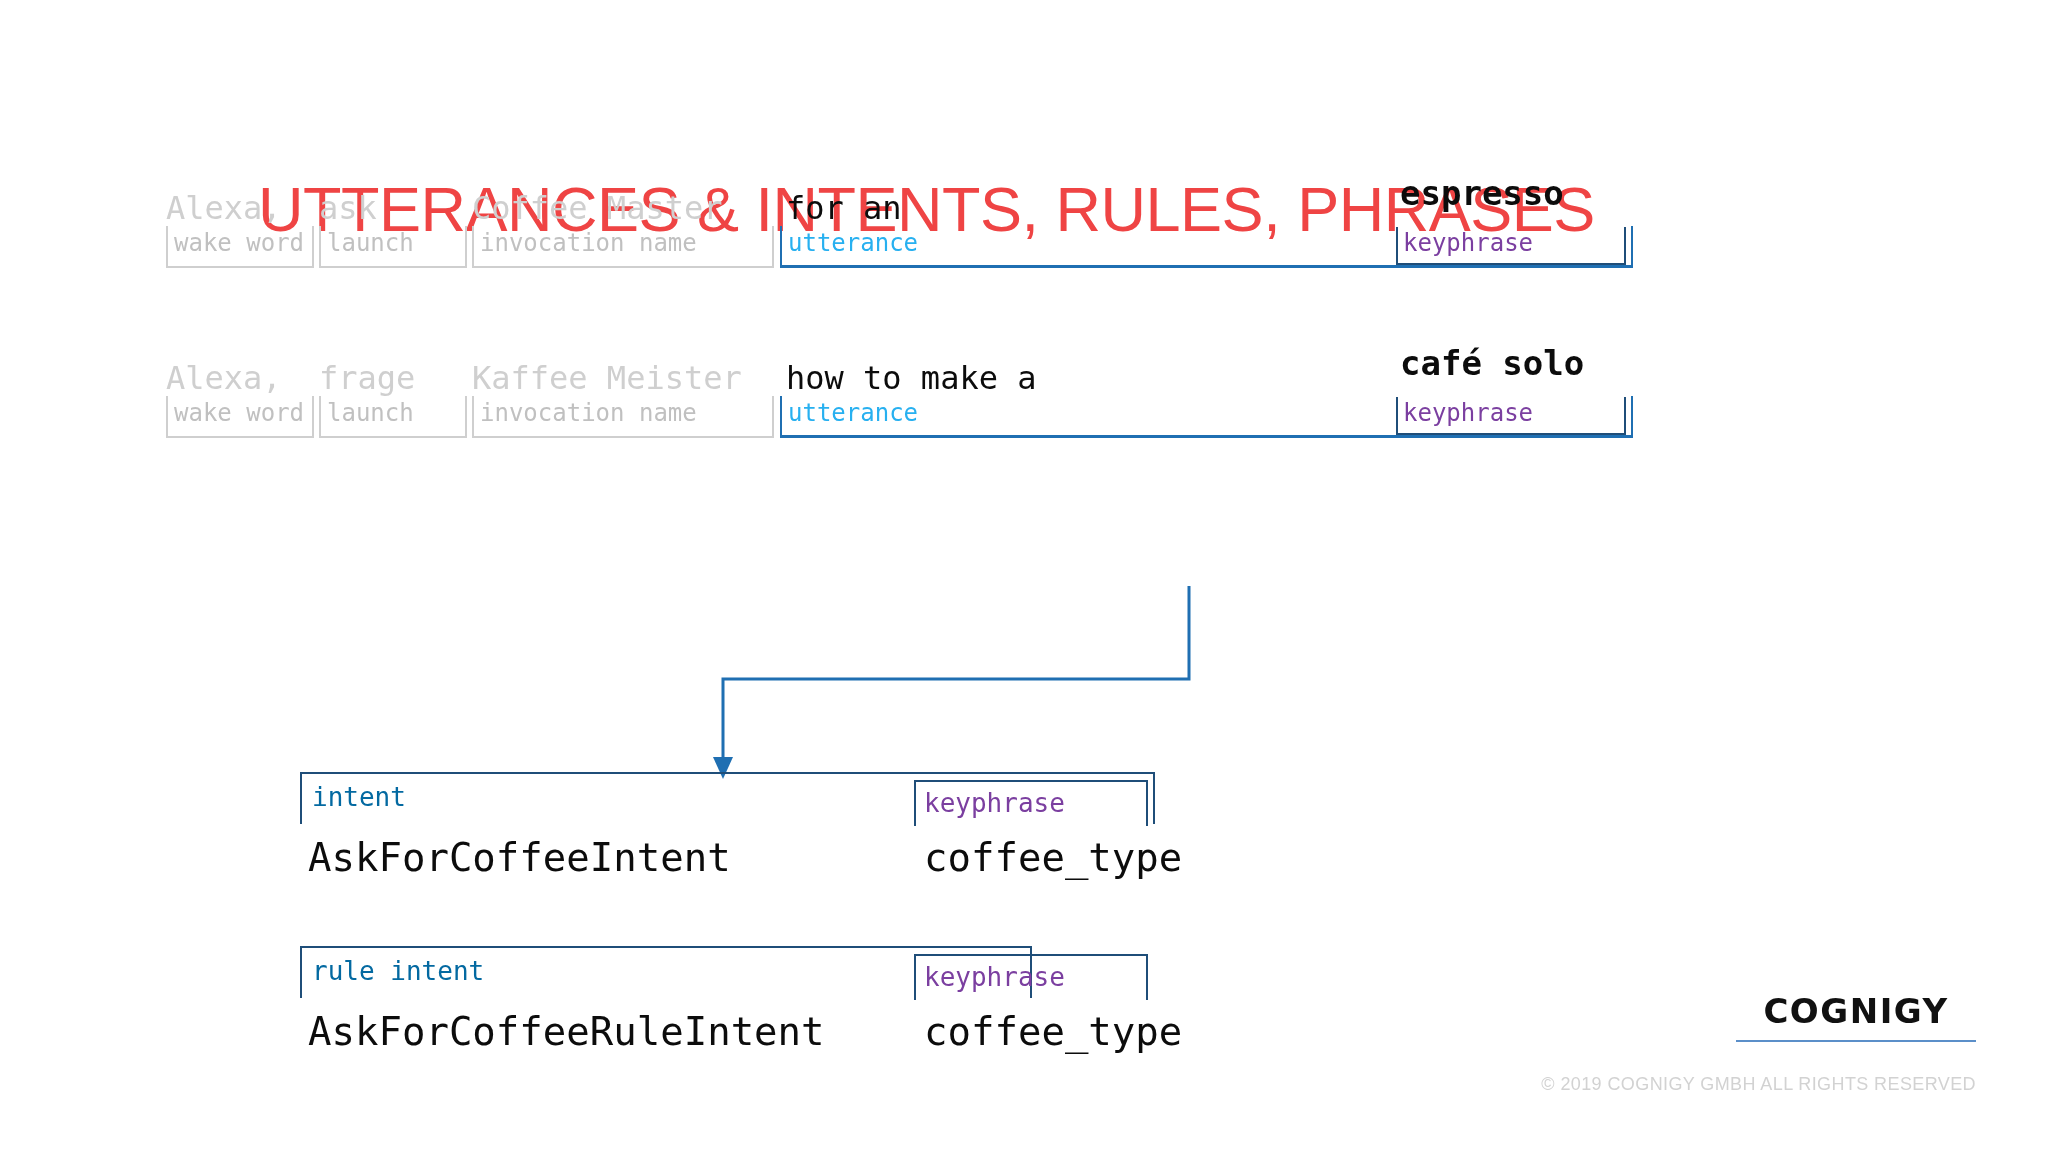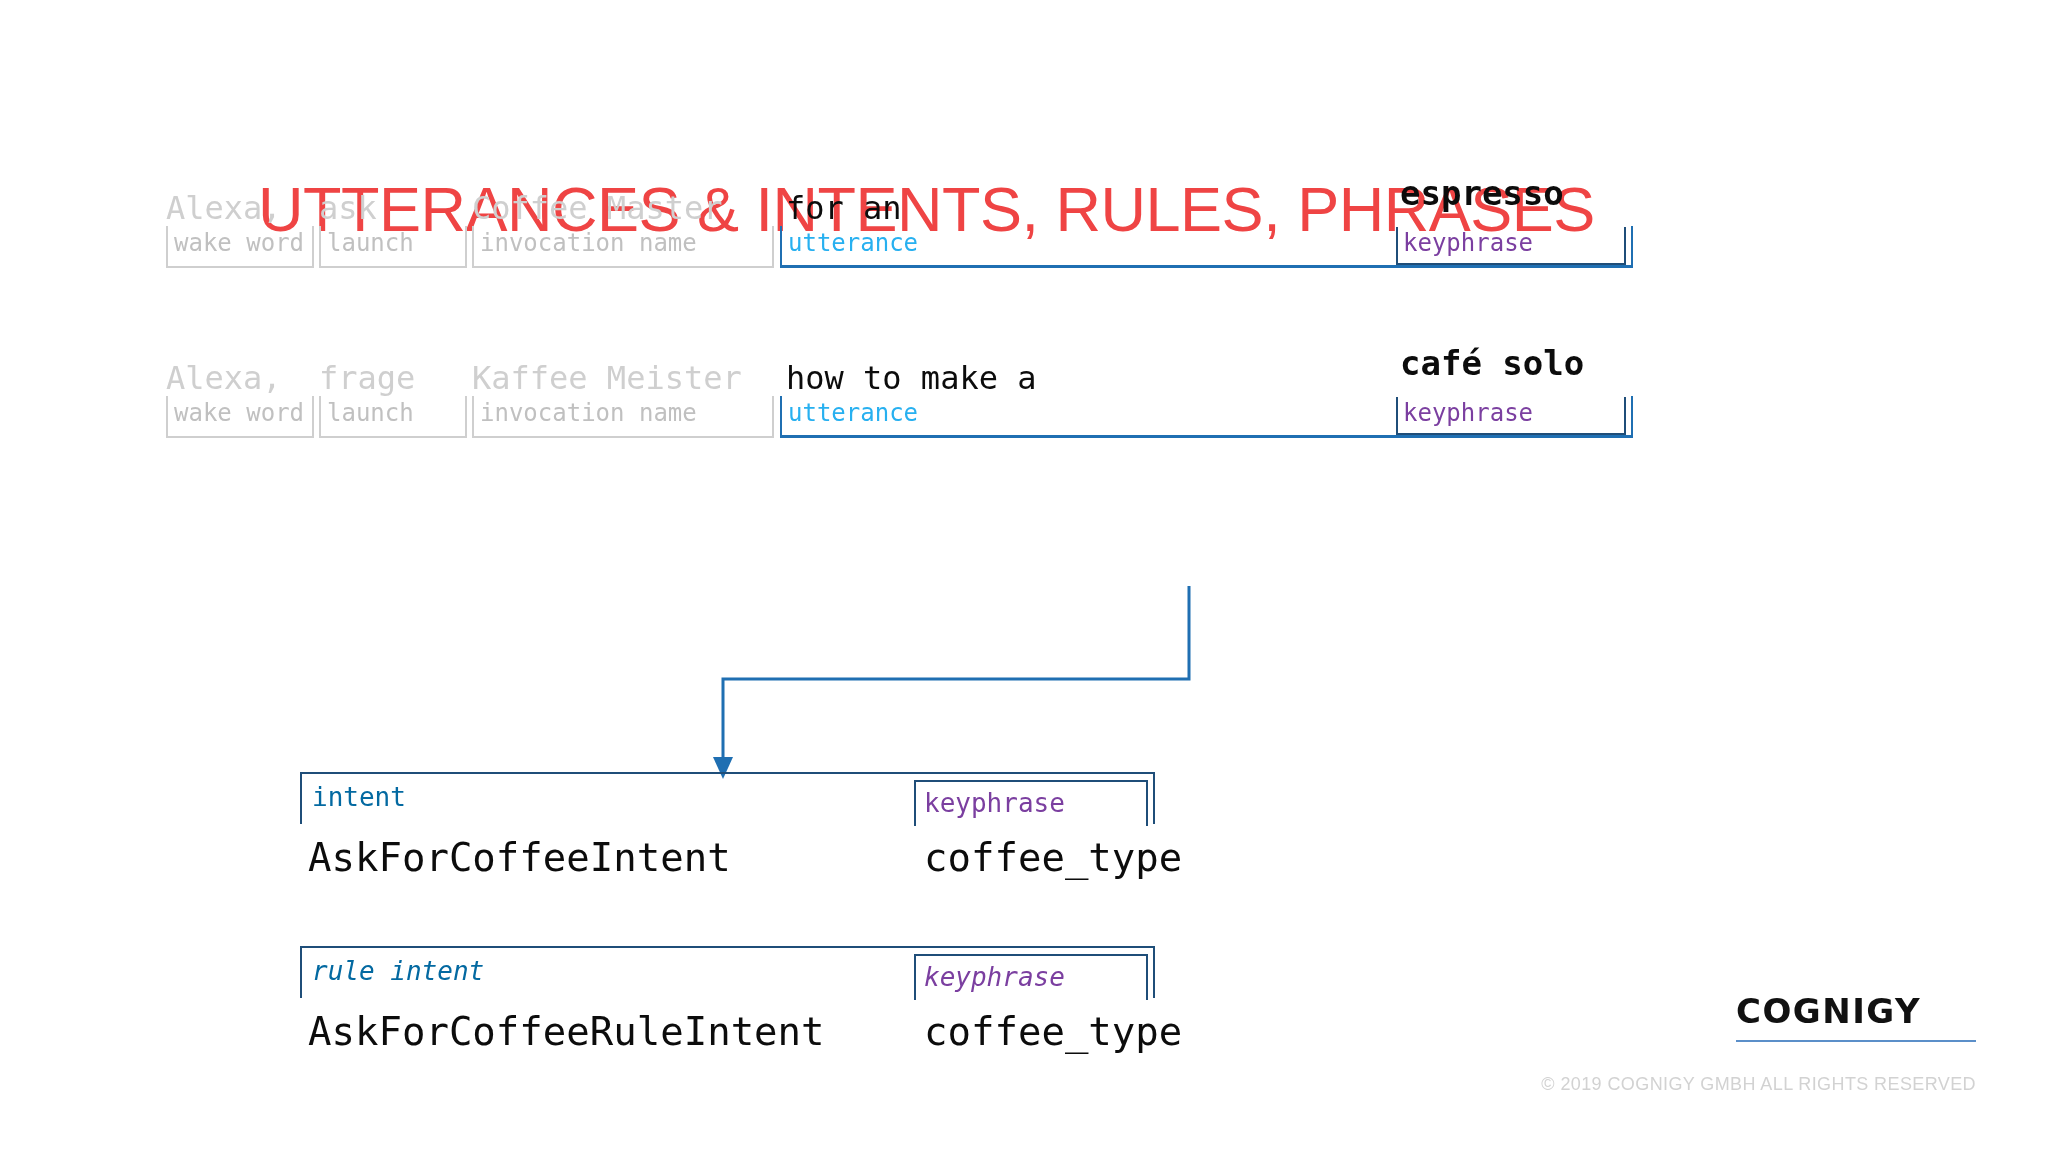--- a/index.html
+++ b/index.html
@@ -181,21 +181,21 @@
     color: #0c0c0c;
     white-space: nowrap;
   }
 
   
   .logo {
     position: absolute;
     right: 72px;
     top: 994px;
     width: 240px;
-    text-align: left;
+    text-align: center;
   }
   .logo-word {
     font-family: "DejaVu Sans", sans-serif;
     font-weight: bold;
     font-size: 34px;
     letter-spacing: 1.5px;
     color: #111111;
     line-height: 1;
   }
   .logo-rule {
@@ -305,21 +305,21 @@
       <span class="ibox-label">intent</span>
       <div class="ibox-kp" style="left:612px; width:234px;">
         <span class="ibox-kp-label">keyphrase</span>
       </div>
     </div>
     <div class="ivalue" style="left:308px; top:838px;">AskForCoffeeIntent</div>
     <div class="ivalue" style="left:924px; top:838px;">coffee_type</div>
   </div>
 
   <div>
-    <div class="ibox" style="left:300px; top:946px; width:855px;font-style:italic;">
+    <div class="ibox" style="left:300px; top:946px; width:732px;">
       <span class="ibox-label">rule intent</span>
       <div class="ibox-kp" style="left:612px; width:234px;">
         <span class="ibox-kp-label">keyphrase</span>
       </div>
     </div>
     <div class="ivalue" style="left:308px; top:1012px;">AskForCoffeeRuleIntent</div>
     <div class="ivalue" style="left:924px; top:1012px;">coffee_type</div>
   </div>
 
   <div class="logo">

